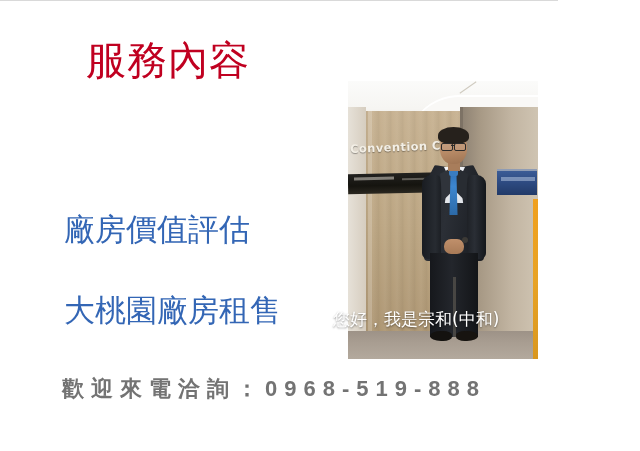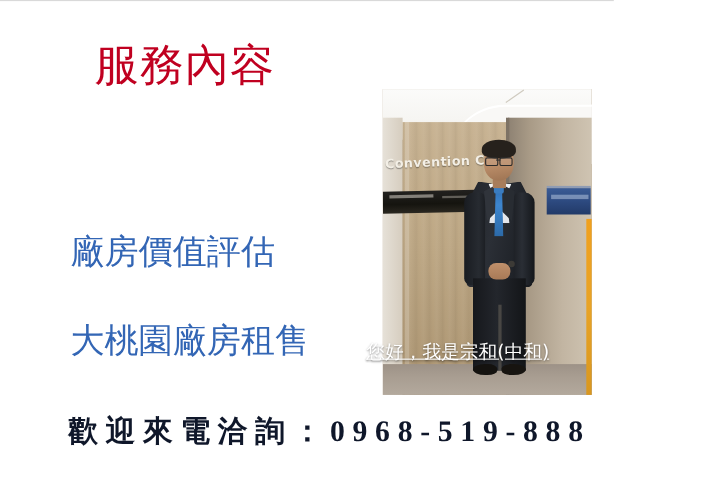--- a/index.html
+++ b/index.html
@@ -52,26 +52,26 @@
     font-family: "DejaVu Sans", "Liberation Sans", sans-serif;
   }
   .service-line.s0 { top: 128px; }
   .service-line.s1 { top: 211px; }
   .service-line.s2 { top: 292px; }
 
   .phone-line {
     position: absolute;
     left: 62px;
     top: 373px;
-    font-size: 27px;
+    font-size: 22px;
     font-weight: bold;
-    color: #0f172a;
+    color: #737373;
     letter-spacing: 7px;
     white-space: nowrap;
-    font-family: Liberation Serif, serif;
+    font-family: Liberation Sans, sans-serif;
   }
 
   
   #photo {
     position: absolute;
     left: 348px;
     top: 80px;
     width: 190px;
     height: 278px;
     overflow: hidden;
@@ -432,21 +432,20 @@
     position: absolute;
     left: 333px;
     top: 307px;
     font-size: 17px;
     color: #ffffff;
     letter-spacing: 0px;
     white-space: nowrap;
     text-shadow: 0 1px 2px rgba(0,0,0,0.45);
     font-family: "DejaVu Sans", "Liberation Sans", sans-serif;
     z-index: 5;
-    text-decoration: underline;
   }
 </style>
 </head>
 <body>
 
 <div id="slide">
 
   <div class="title">服務內容</div>
 
 

